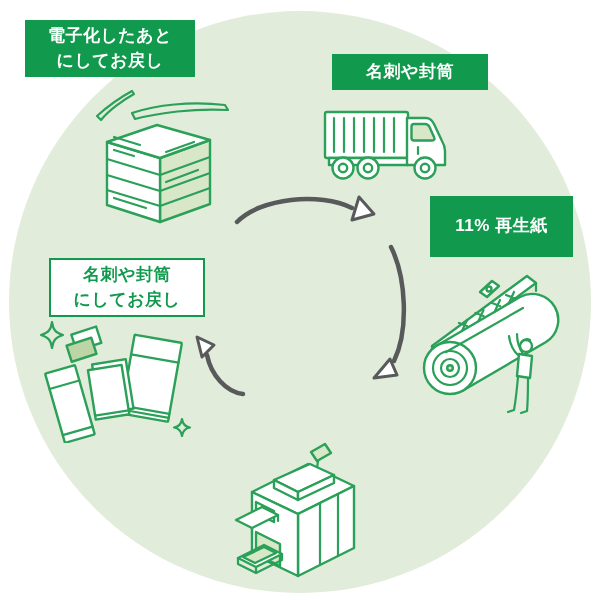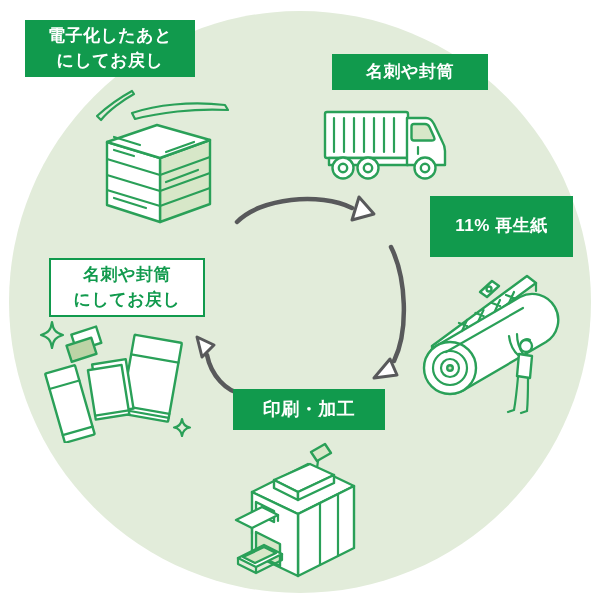--- a/index.html
+++ b/index.html
@@ -145,17 +145,14 @@
 
   <div class="glabel" style="left:430px;top:196px;width:143px;height:61px">
     <span>11% 再生紙</span>
   </div>
 
   <div class="glabel wlabel" style="left:49px;top:258px;width:152px;height:55px">
     <span>名刺や封筒</span>
     <span>にしてお戻し</span>
   </div>
 
-  <div class="glabel" style="left:233px;top:389px;width:152px;height:41px;font-size:18px">
-    <span>印刷・加工</span>
-  </div>
 
 </div>
 
 </body></html>

